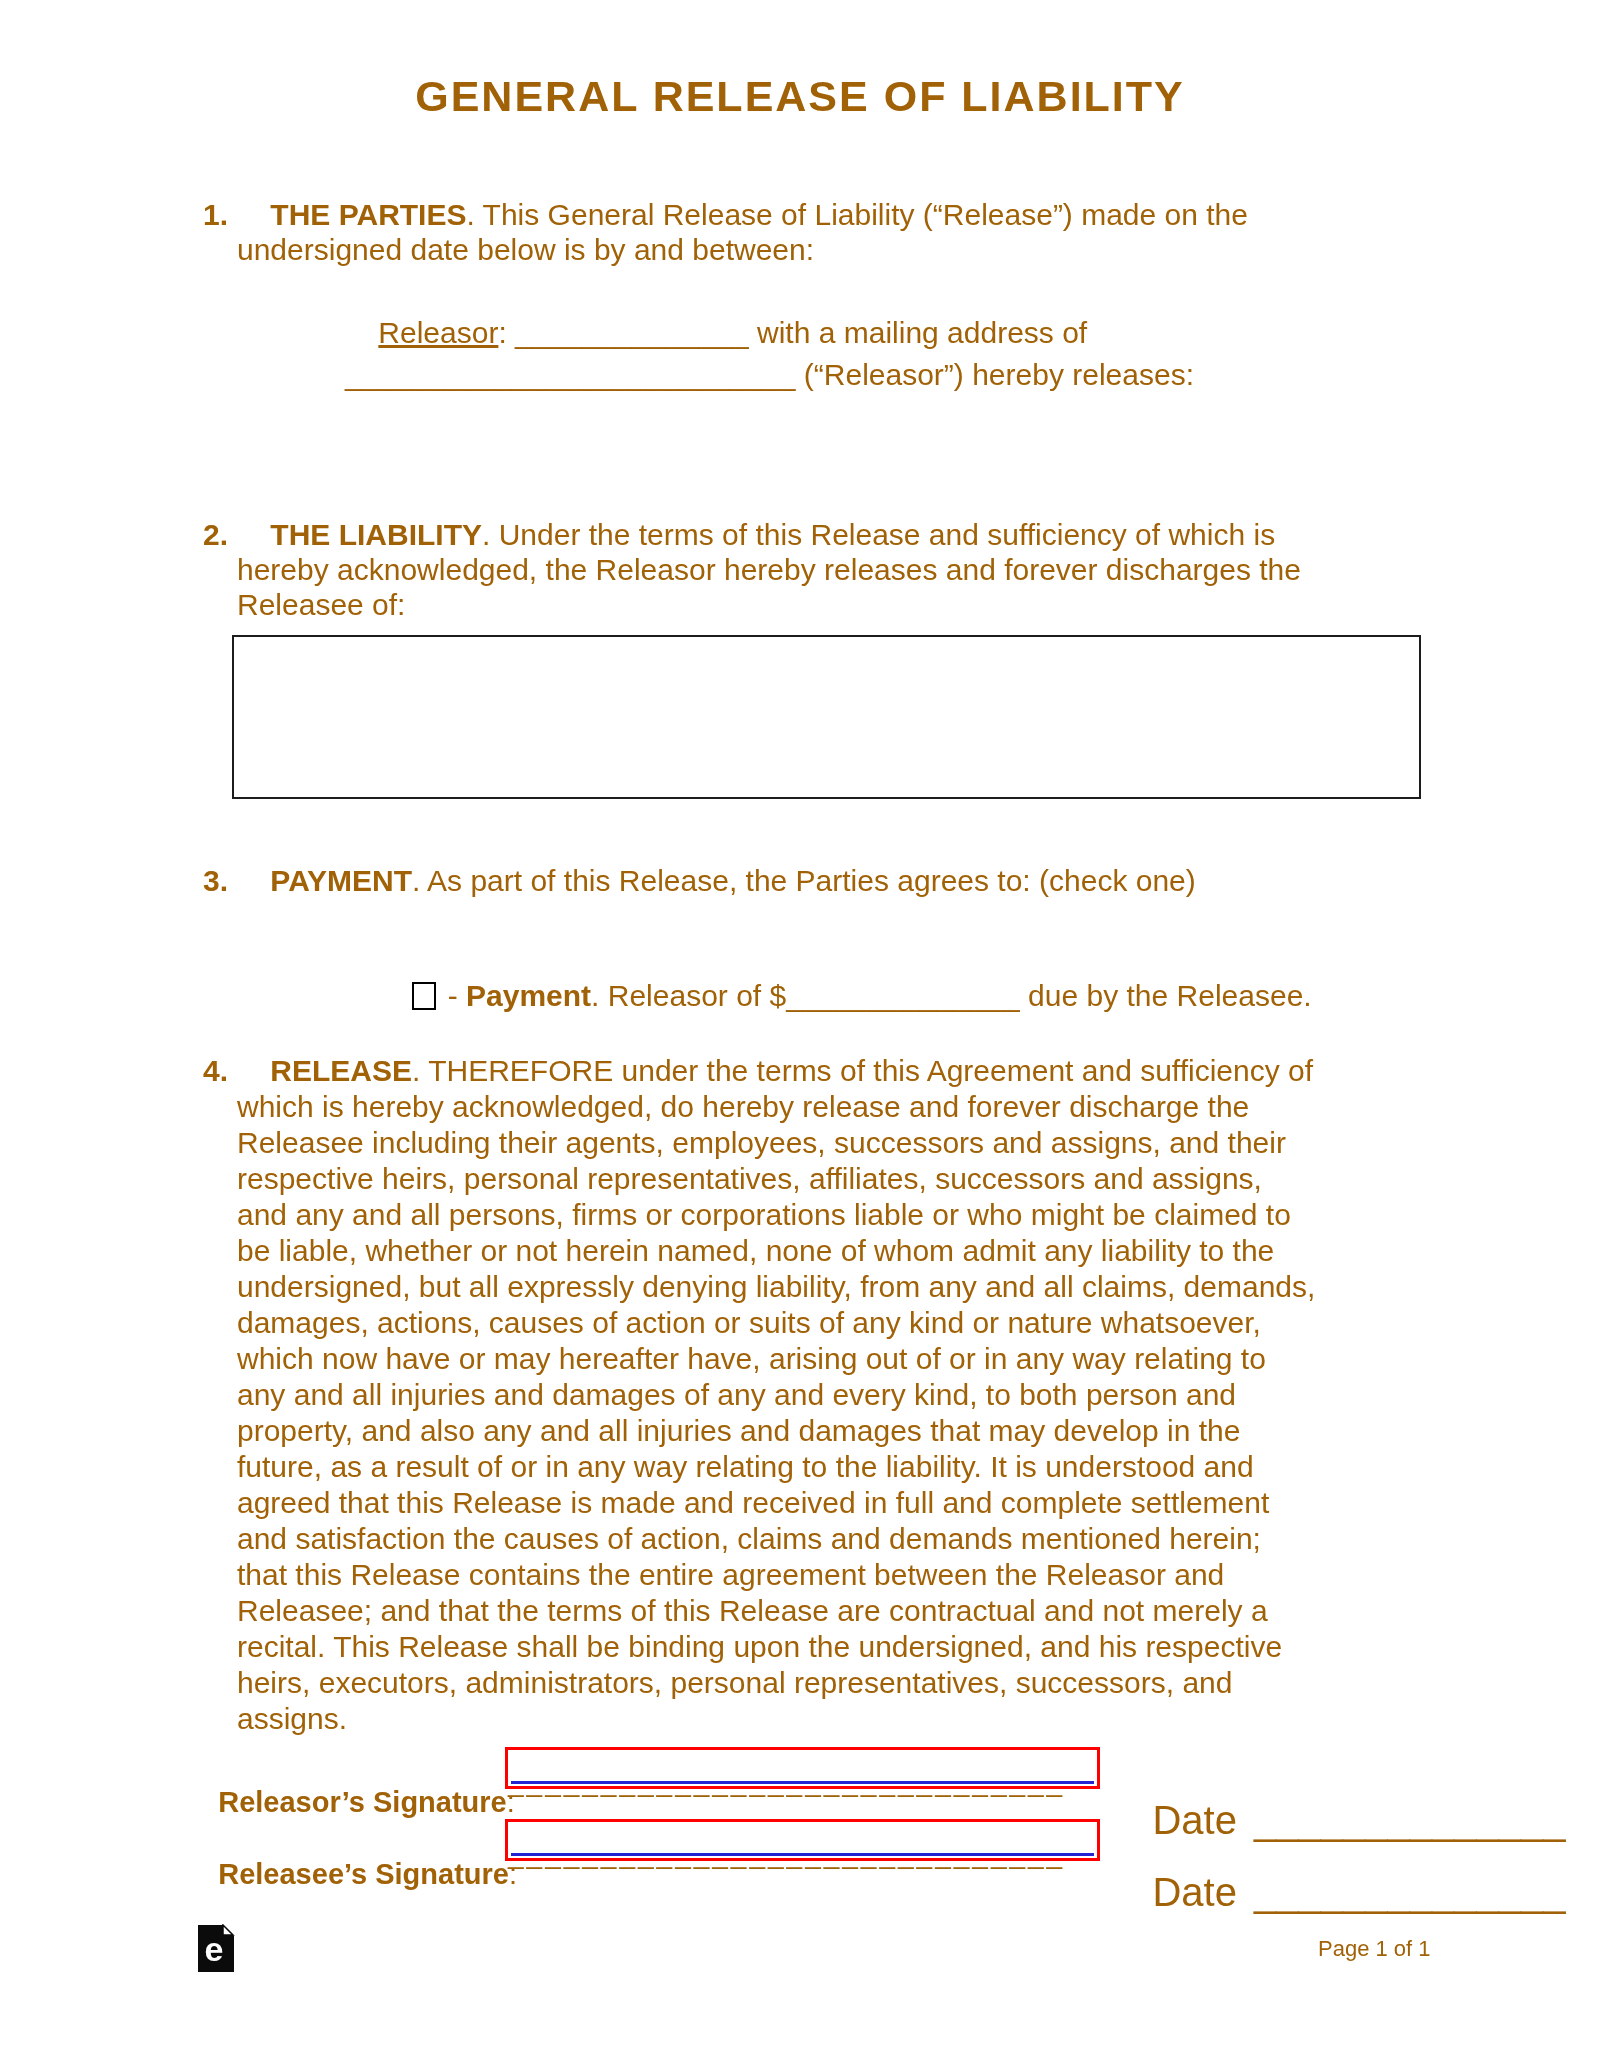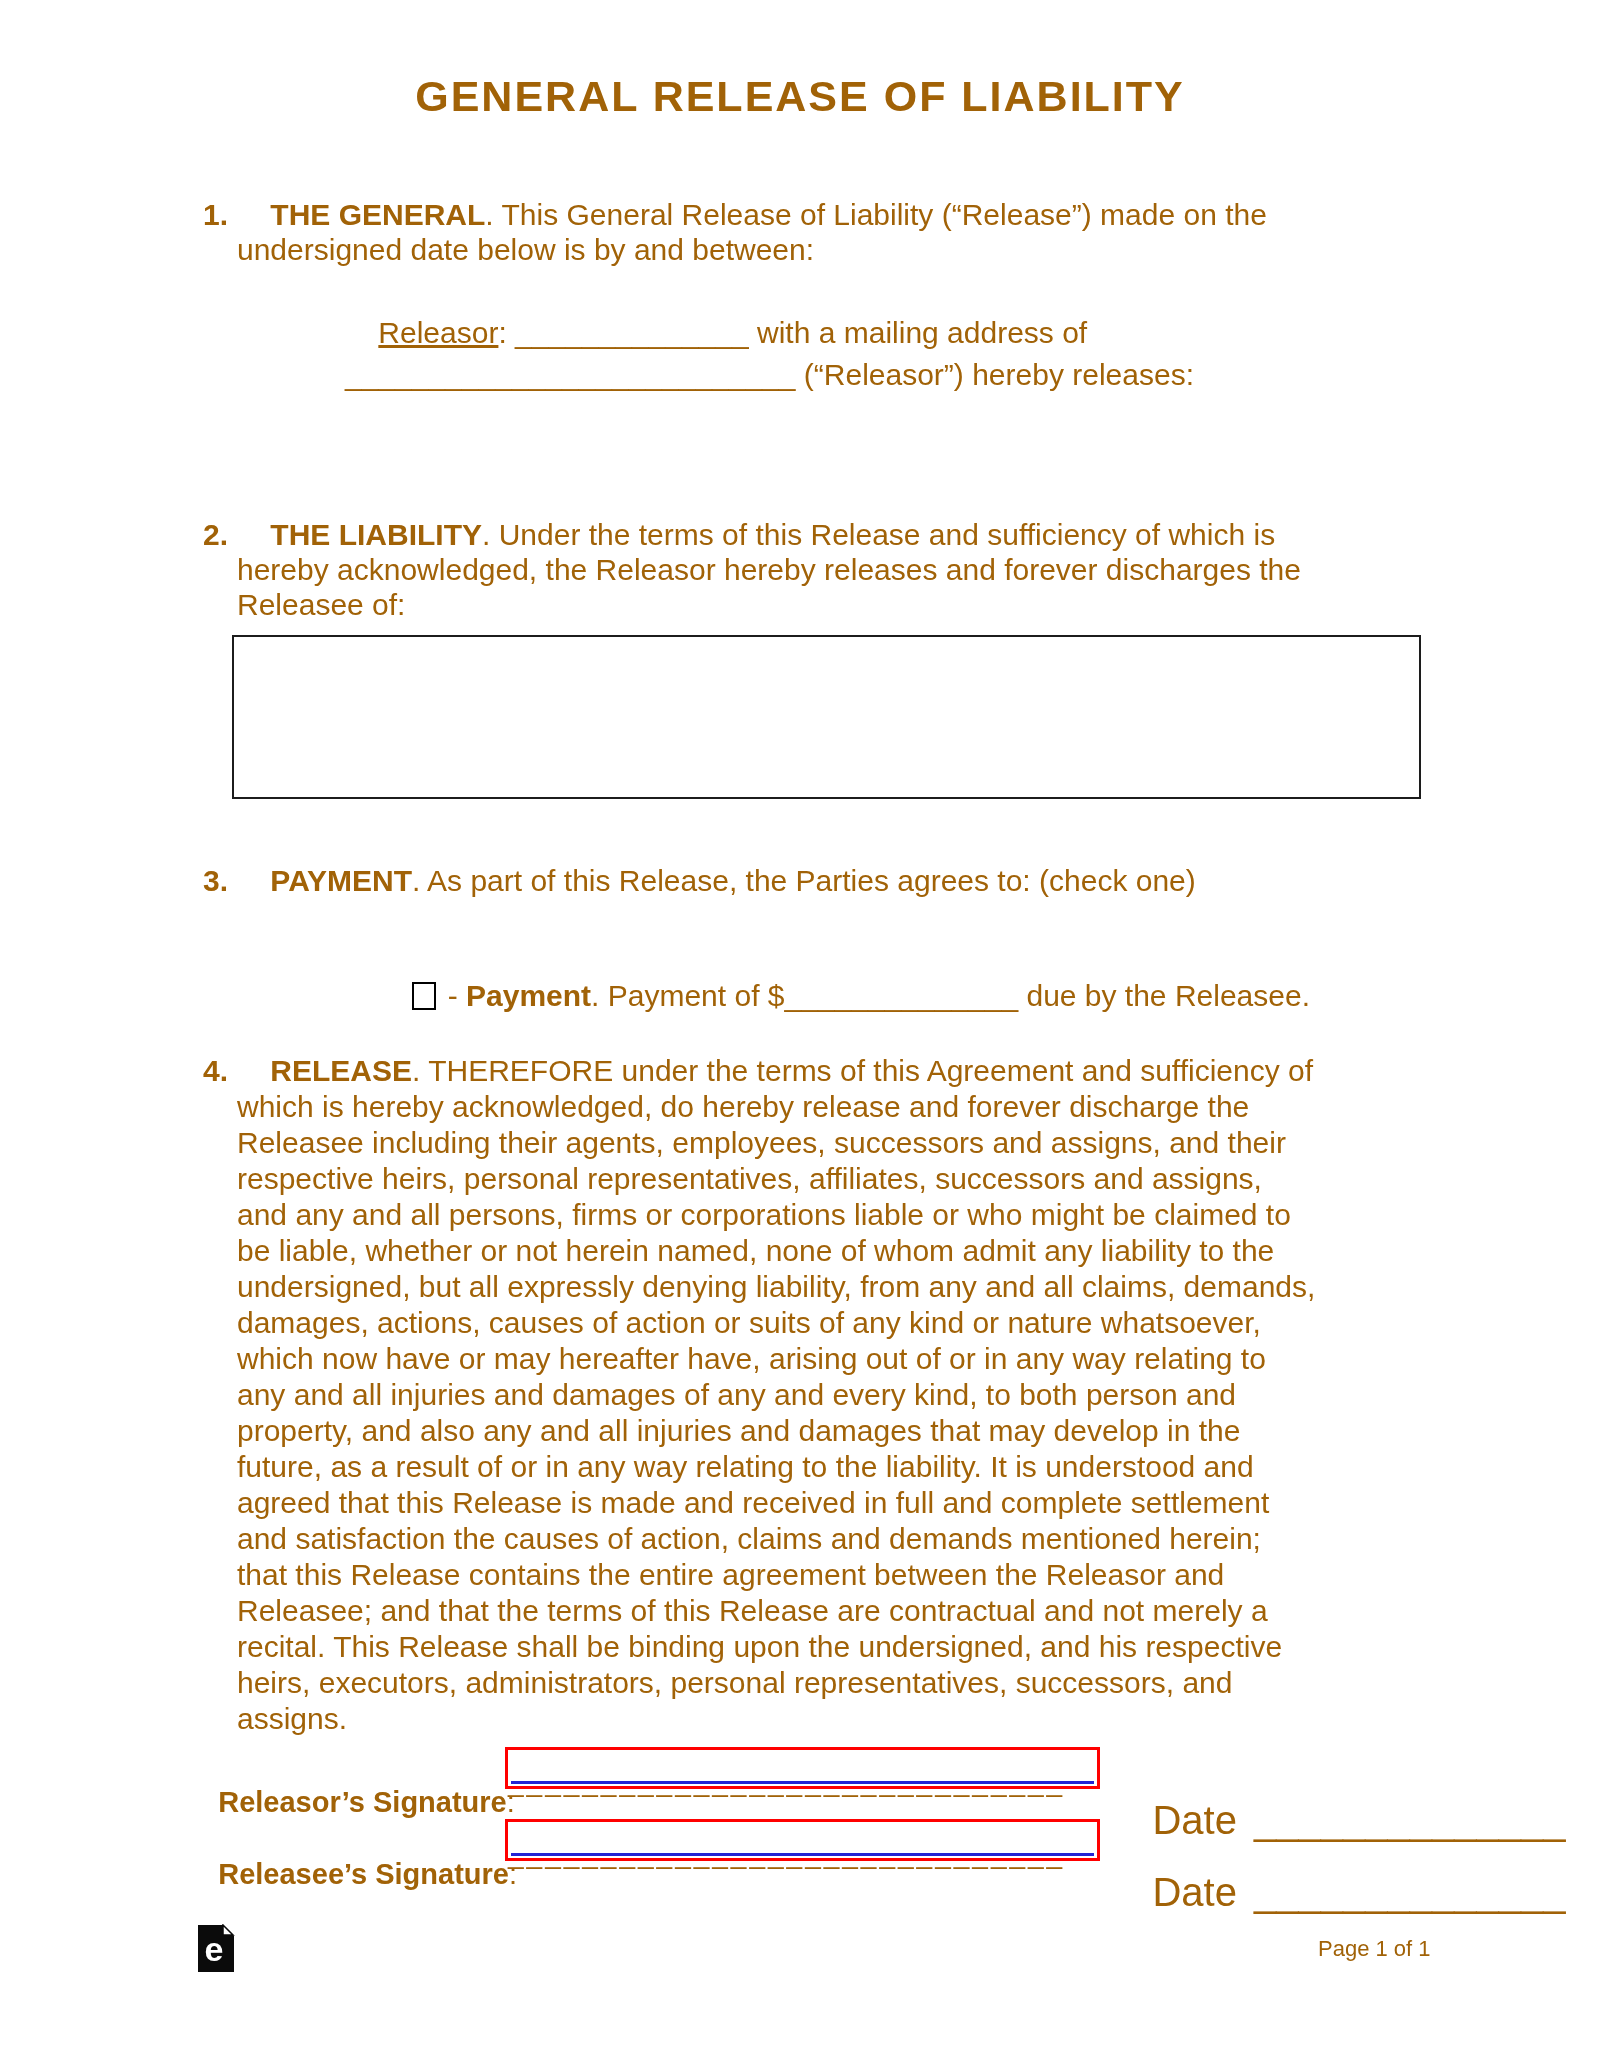--- a/index.html
+++ b/index.html
@@ -40,21 +40,21 @@
   .logo { position:absolute; left:197px; top:1924px; width:38px; height:49px; }
 </style>
 </head>
 <body>
 
 <div class="page">
 
   <div class="title">GENERAL RELEASE OF LIABILITY</div>
 
   <div class="blk" style="left:237px; top:162px;">
-    <span class="num">1.</span><b>THE GENERAL</b><span>. This General Release of Liability (“Release”) made on the
+    <span class="num">1.</span><b>THE PARTIES</b><span>. This General Release of Liability (“Release”) made on the
 undersigned date below is by and between:</span>
   </div>
 
   <div class="blk lh42" style="left:345px; top:270px;">
     <span class="u">Releasor</span><span>: </span><span>______________</span><span> with a mailing address of</span>
 <span>___________________________</span><span> (“Releasor”) hereby releases:</span>
   </div>
 
 
   <div class="blk" style="left:237px; top:482px;">
@@ -64,21 +64,21 @@
   </div>
 
   <div class="liability-box"></div>
 
   <div class="blk" style="left:237px; top:828px;">
     <span class="num">3.</span><b>PAYMENT</b><span>. As part of this Release, the Parties agrees to: (check one)</span>
   </div>
 
 
   <div class="blk" style="left:379px; top:943px;">
-    <span class="cbx"></span><span> - </span><b>Payment</b><span>. Payment of $</span><span>______________</span><span> due by the Releasee.</span>
+    <span class="cbx"></span><span> - </span><b>Payment</b><span>. Releasor of $</span><span>______________</span><span> due by the Releasee.</span>
   </div>
 
   <div class="blk lh36" style="left:237px; top:1017px;">
     <span class="num">4.</span><b>RELEASE</b><span>. THEREFORE under the terms of this Agreement and sufficiency of
 which is hereby acknowledged, do hereby release and forever discharge the
 Releasee including their agents, employees, successors and assigns, and their
 respective heirs, personal representatives, affiliates, successors and assigns,
 and any and all persons, firms or corporations liable or who might be claimed to
 be liable, whether or not herein named, none of whom admit any liability to the
 undersigned, but all expressly denying liability, from any and all claims, demands,

